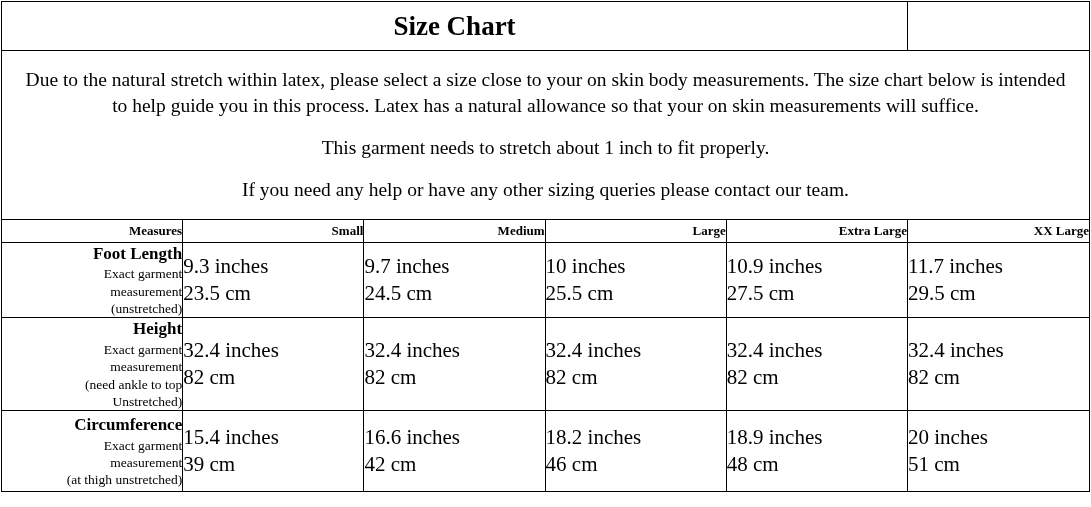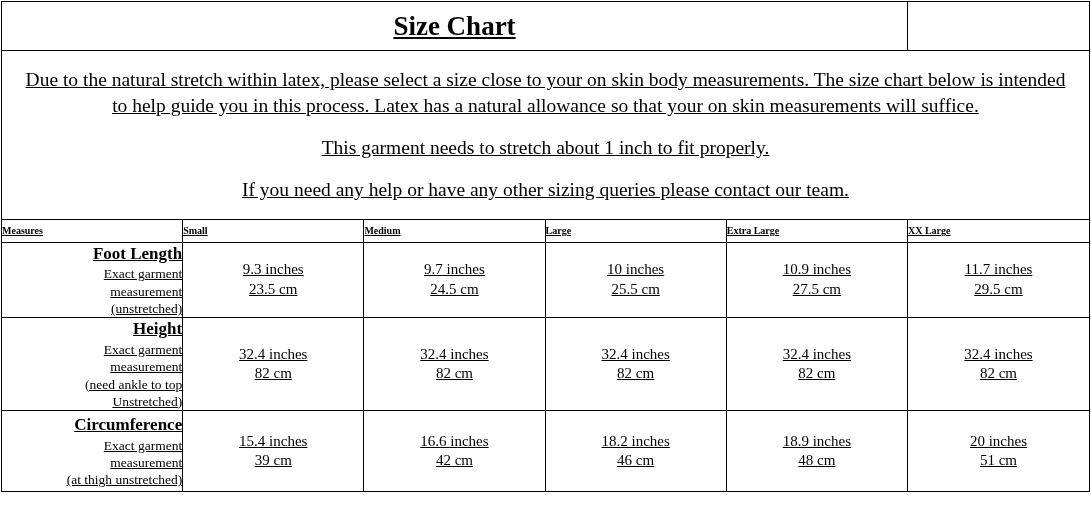--- a/index.html
+++ b/index.html
@@ -10,21 +10,20 @@
   body {
     font-family: "Liberation Serif", serif;
     color: #000000;
   }
   .page {
     width: 1091px;
     height: 507px;
     box-sizing: border-box;
     position: relative;
     overflow: hidden;
-    text-decoration: underline;
   }
   table.chart {
     border-collapse: collapse;
     width: 1089px;
     margin: 1px;
     table-layout: fixed;
   }
   table.chart td, table.chart th {
     border: 1px solid #000000;
     vertical-align: middle;
@@ -43,44 +42,43 @@
   .intro-cell {
     text-align: center;
     font-size: 19.5px;
     line-height: 1.33;
     padding: 4px 6px 5px 6px;
   }
   .intro-cell p {
     margin: 16px;
   }
   .hdr {
-    text-align: left;
-    font-size: 10px;
+    text-align: right;
+    font-size: 13px;
     font-weight: bold;
     height: 22px;
     font-family: "Liberation Serif", serif;
   }
   .rowlabel {
     text-align: right;
     font-size: 13.5px;
     line-height: 1.28;
     padding: 4px 3px;
   }
   .rowlabel .rl-title {
     font-size: 17px;
     font-weight: bold;
     display: block;
     margin-bottom: 1px;
   }
   .rowlabel .rl-sub {
     display: block;
   }
   .val {
-    text-align: center;
-    font-size: 15px;
+    font-size: 21px;
     line-height: 1.3;
   }
   .val span {
     display: block;
   }
   .note-cell {
     text-align: center;
     font-size: 14px;
     height: 24px;
   }

